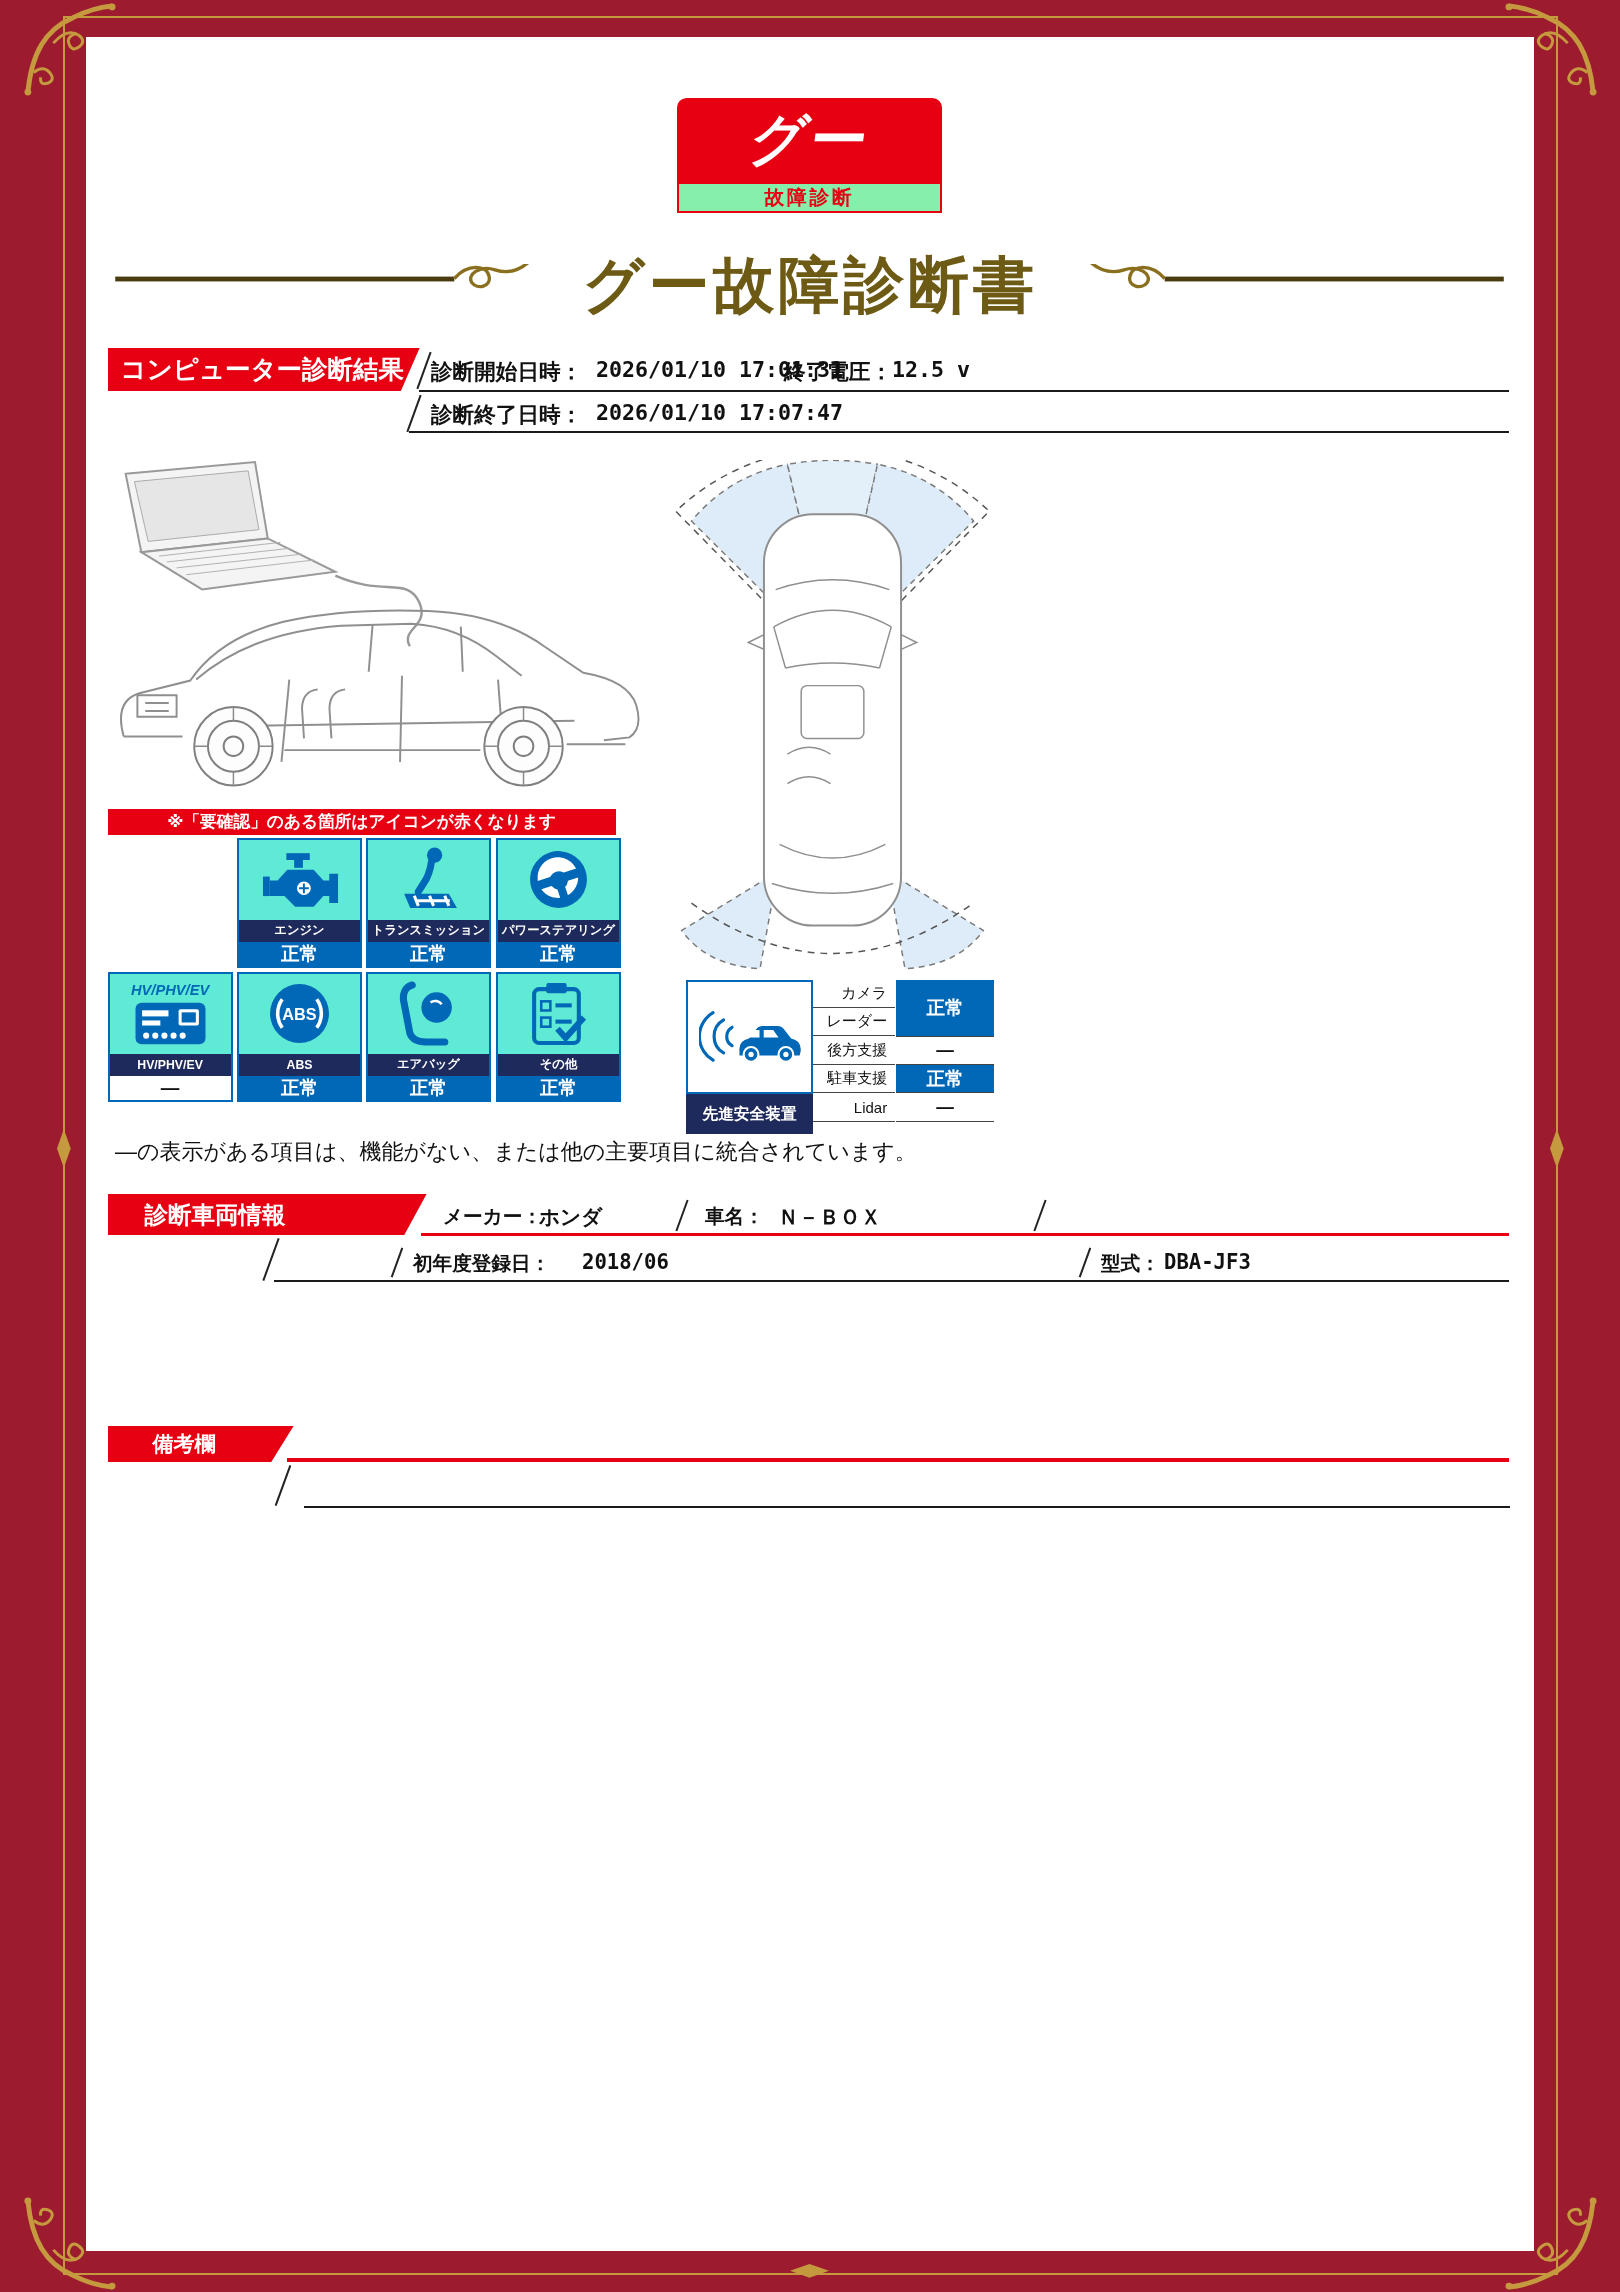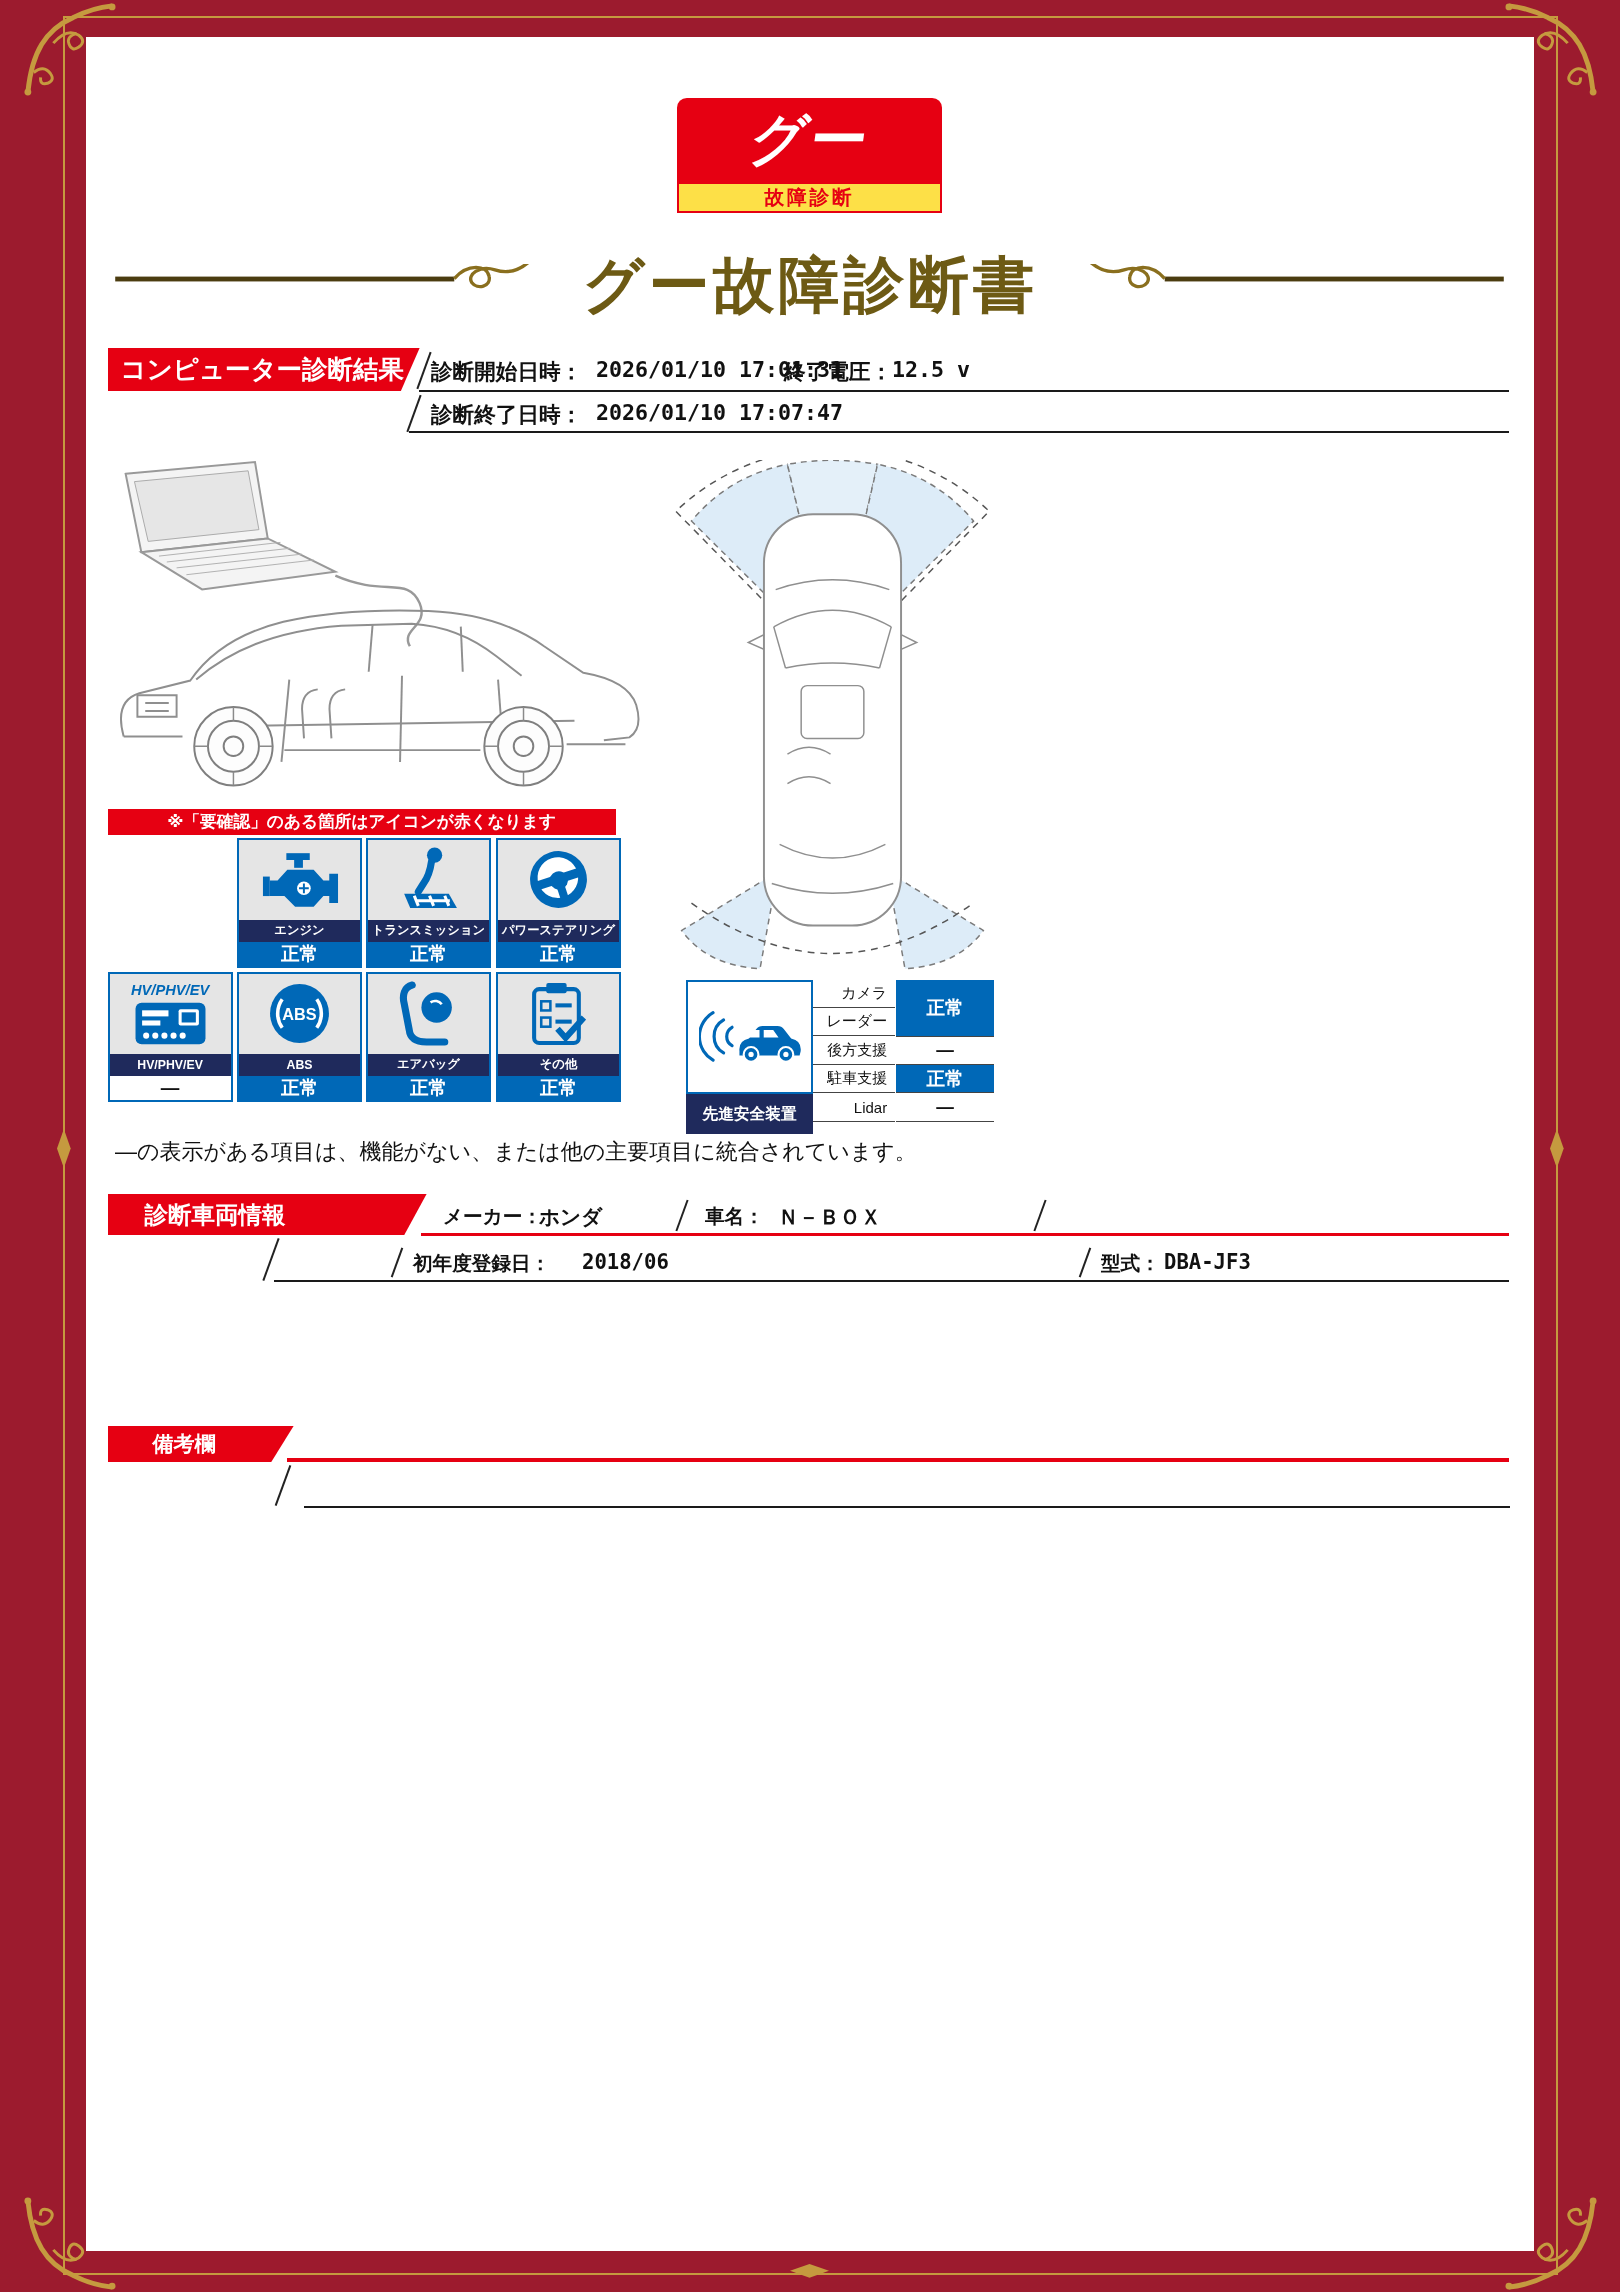--- a/index.html
+++ b/index.html
@@ -7,35 +7,35 @@
   .page { position:relative; width:1620px; height:2293px; background:#9c1b2e; overflow:hidden; margin:0 auto; }
   .abs { position:absolute; }
   .gold-line { position:absolute; left:63px; top:15.7px; width:1495px; height:2259px; border:2px solid #c59a3f; }
   .content { position:absolute; left:86px; top:37px; width:1448px; height:2214px; background:#ffffff; }
   .diamond { position:absolute; background:#c59a3f; clip-path:polygon(50% 0,100% 50%,50% 100%,0 50%); }
 
   
   .logo { position:absolute; left:591px; top:61px; width:265px; }
   .logo-top { height:84px; background:#e60012; border-radius:9.8px 9.8px 0 0; display:flex; align-items:center; justify-content:center; }
   .logo-top span { color:#fff; font-size:57px; font-weight:bold; transform:skewX(-8deg); letter-spacing:2px; }
-  .logo-strip { height:31px; background:#fde047; border:2.9px solid #e60012; display:flex; align-items:center; justify-content:center; }
+  .logo-strip { height:31px; background:#86efac; border:2.9px solid #e60012; display:flex; align-items:center; justify-content:center; }
   .logo-strip span { color:#e60012; font-size:19.6px; font-weight:bold; letter-spacing:2.9px; }
 
   .title { position:absolute; left:0; top:208px; width:1448px; text-align:center; font-size:61px; font-weight:bold; color:#6d5a14; letter-spacing:3.9px; }
 
   .banner { position:absolute; background:#e60012; color:#fff; font-weight:bold; display:flex; align-items:center; }
   .banner span { white-space:nowrap; }
   .lab { font-weight:bold; color:#111; white-space:nowrap; position:absolute; }
   .val { font-weight:bold; color:#111; white-space:nowrap; position:absolute; }
   .hline { position:absolute; background:#1a1a1a; }
   .redline { position:absolute; background:#e60012; }
   .sl { position:absolute; width:2px; background:#222; transform:rotate(20deg); }
 
   
-  .cell { position:absolute; width:125px; height:130px; border:2px solid #0068b7; background:#e5e5e5; display:flex; flex-direction:column; }
+  .cell { position:absolute; width:125px; height:130px; border:2px solid #0068b7; background:#5eead4; display:flex; flex-direction:column; }
   .cell-icon { flex:1; display:flex; align-items:center; justify-content:center; flex-direction:column; overflow:hidden; }
   .cell-label { height:21.6px; background:#1f2a5c; color:#fff; font-size:12.3px; font-weight:bold; display:flex; align-items:center; justify-content:center; white-space:nowrap; }
   .cell-status { height:24.5px; display:flex; align-items:center; justify-content:center; font-size:18.6px; font-weight:bold; }
   .st-ok { background:#0068b7; color:#fff; }
   .st-none { background:#fff; color:#111; }
   .hv-head { color:#0068b7; font-size:14.7px; font-weight:bold; font-style:italic; margin-bottom:2.9px; }
 
   .summary-box { position:absolute; width:125px; height:130px; background:linear-gradient(150deg,#35447f 0%,#1a2454 55%,#0d1538 100%); color:#fff; display:flex; flex-direction:column; justify-content:center; padding-left:15.7px; }
   .summary-box div { font-size:24.5px; font-weight:bold; letter-spacing:2px; line-height:33px; }
 

